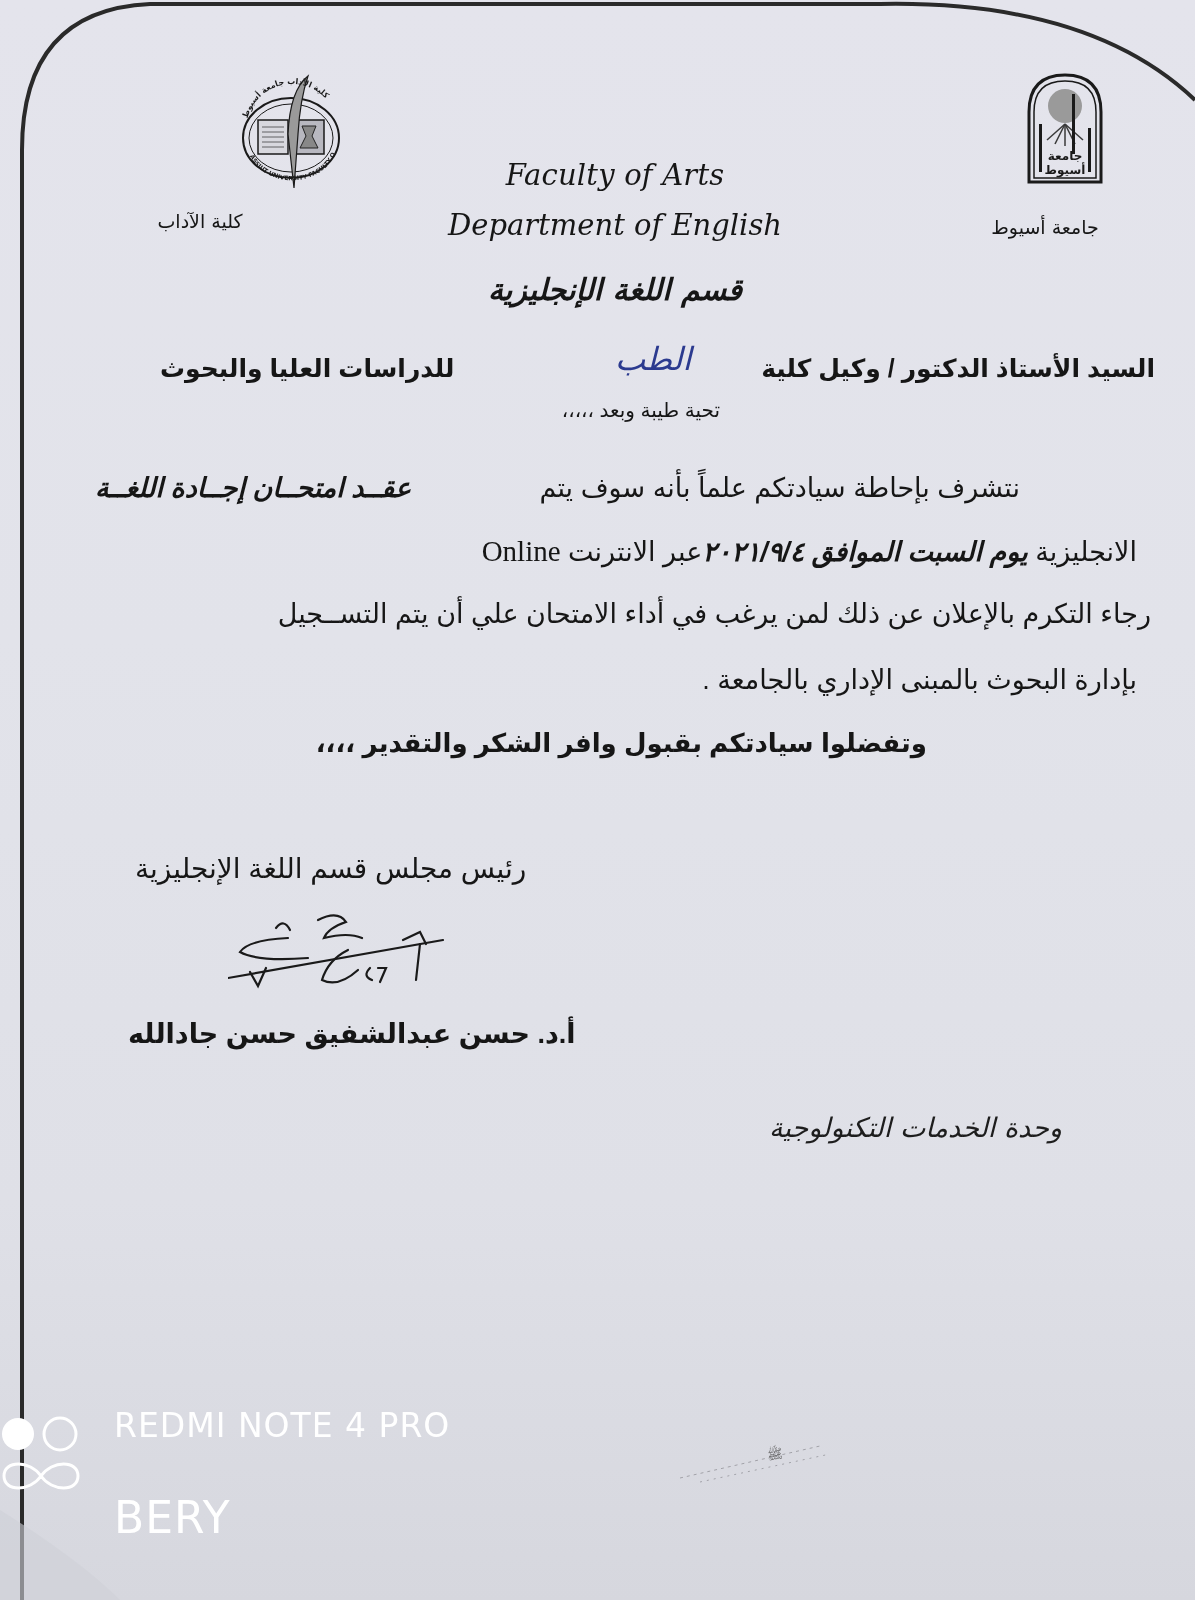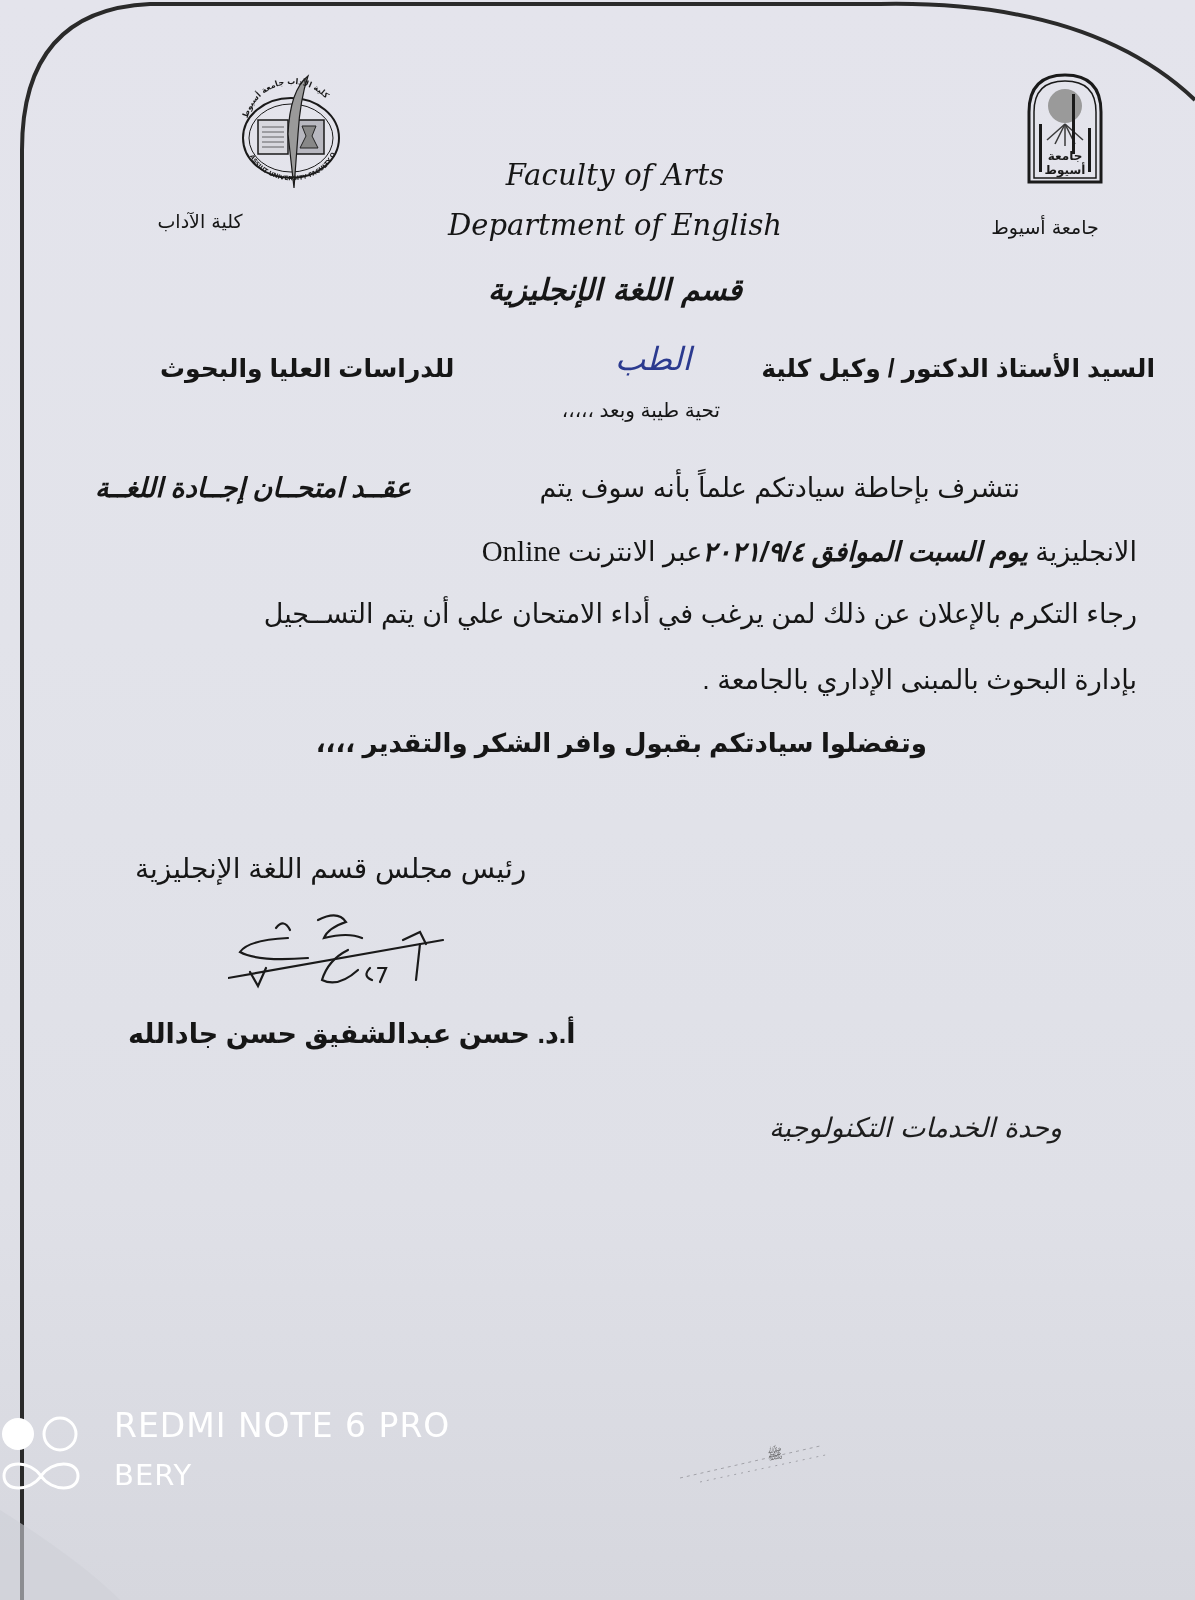--- a/index.html
+++ b/index.html
@@ -80,21 +80,21 @@
 
     
     .body-line {
       right: 58px;
       font-size: 27px;
       white-space: nowrap;
     }
     .line1 { top: 472px; right: 175px; }
     .line1b { top: 472px; left: 95px; }
     .line2 { top: 535px; }
-    .line3 { top: 598px; left: 95px; right: 58px; text-align: justify; }
+    .line3 { top: 598px; left: 95px; right: 44px; text-align: justify; }
     .line4 { top: 664px; }
     .closing {
       right: 268px; top: 728px;
       font-weight: bold; font-size: 26px;
     }
     .b { font-weight: bold; font-style: italic; }
 
     
     .sig-title {
       left: 135px; top: 852px;
@@ -120,23 +120,23 @@
     .wm-icon {
       left: 0px; top: 1410px; width: 82px; height: 90px;
     }
     .wm-line1 {
       left: 114px; top: 1406px;
       font-family: "DejaVu Sans", sans-serif;
       font-size: 33px; color: #ffffff; letter-spacing: 1px;
       font-weight: normal;
     }
     .wm-line2 {
-      left: 114px; top: 1458px;
-      font-family: "DejaVu Sans", sans-serif;
-      font-size: 29px; color: #ffffff; letter-spacing: 1px; text-align: right;
+      left: 114px; top: 1492px;
+      font-family: "DejaVu Sans", sans-serif;
+      font-size: 44px; color: #ffffff; letter-spacing: 1px; text-align: right;
     }
     .smudge {
       left: 670px; top: 1418px; width: 180px; height: 70px;
     }
   </style>
 </head>
 <body>
 
 <svg class="paper-edge" viewBox="0 0 1195 1600">
   <path d="M22 1600 L22 150 Q22 10 150 4 L880 4 Q1090 0 1195 100" fill="none" stroke="#2a2a2a" stroke-width="4"></path>
@@ -239,21 +239,21 @@
   <span class="handwritten-note-text rtl">وحدة الخدمات التكنولوجية</span>
 </div>
 
 <div class="abs wm-icon">
   <svg width="82" height="90" viewBox="0 0 82 90">
     <circle cx="18" cy="24" r="16" fill="#ffffff"></circle>
     <circle cx="60" cy="24" r="16" fill="none" stroke="#ffffff" stroke-width="3"></circle>
     <path d="M41 66 C30 50 4 50 4 66 C4 82 30 82 41 66 C52 50 78 50 78 66 C78 82 52 82 41 66 Z" fill="none" stroke="#ffffff" stroke-width="3"></path>
   </svg>
 </div>
-<div class="abs wm-line1">REDMI NOTE 6 PRO</div>
+<div class="abs wm-line1">REDMI NOTE 4 PRO</div>
 <div class="abs wm-line2">BERY</div>
 
 <div class="abs smudge">
   <svg width="180" height="70" viewBox="0 0 180 70">
     <g stroke="#8a8a90" stroke-width="1" opacity="0.7">
       <line x1="10" y1="60" x2="150" y2="28" stroke-dasharray="3 4"></line>
       <line x1="30" y1="64" x2="160" y2="36" stroke-dasharray="2 5"></line>
     </g>
     <text x="98" y="42" font-family="DejaVu Sans, sans-serif" font-size="13" fill="#555" transform="rotate(-10 98 42)">ﷺ</text>
   </svg>

